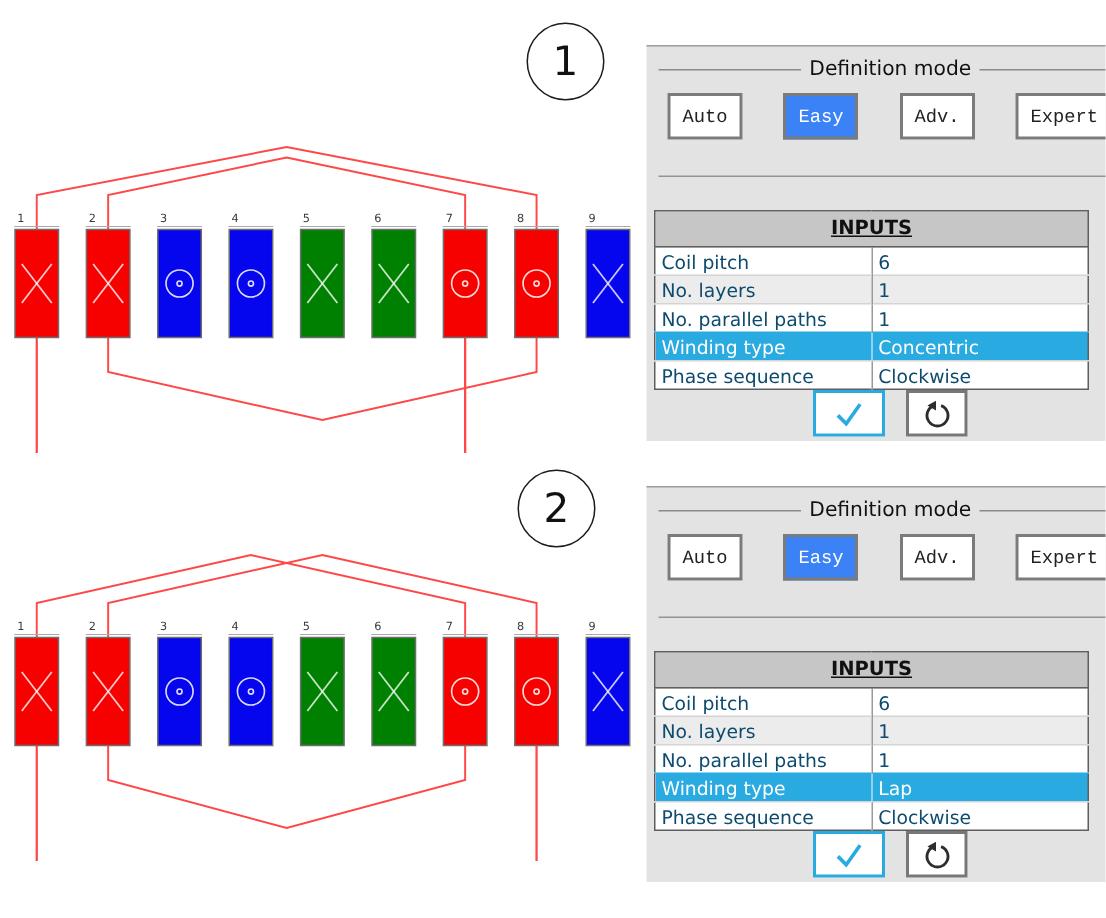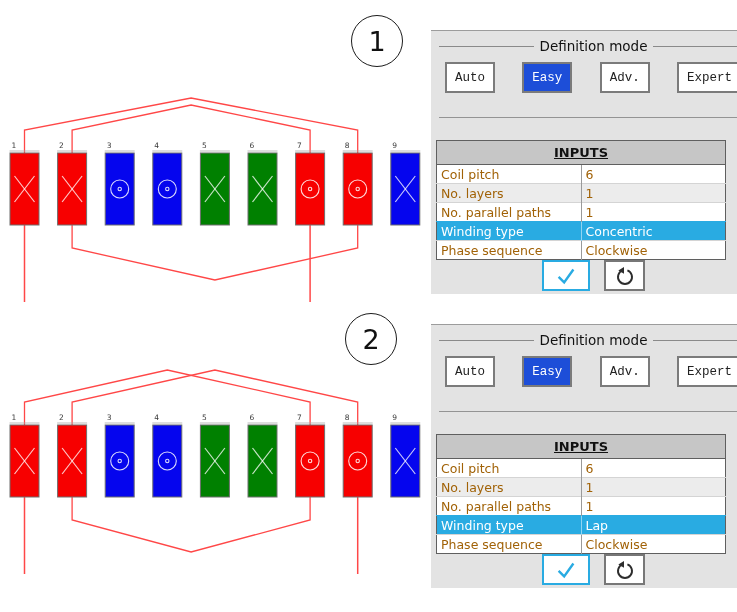--- a/index.html
+++ b/index.html
@@ -34,33 +34,33 @@
 
   .legend-row{position:absolute;top:7px;left:8px;right:8px;display:flex;align-items:center;}
   .legend-line{flex:1;height:1px;background:#8a8a8a;}
   .legend-text{margin:0 6px;font-size:13.5px;color:#111;white-space:nowrap;}
 
   .mode-buttons{position:absolute;top:31px;left:14px;right:14px;display:flex;justify-content:space-between;}
   .mode-btn{
     height:31px;min-width:44px;padding:0 8px;background:#fff;border:2px solid #7b7b7b;
     font-size:12.5px;color:#222;font-family:Liberation Mono, monospace;cursor:pointer;
   }
-  .mode-btn.active{background:#1d4ed8;color:#fff;}
+  .mode-btn.active{background:#3b82f6;color:#fff;}
 
   .separator{position:absolute;top:86px;left:8px;right:8px;height:0;border-top:1px solid #949494;}
 
   .inputs-table{
     position:absolute;top:109px;left:5px;width:290px;border-collapse:collapse;
     font-size:12.5px;background:#fff;border:1px solid #5f5f5f;table-layout:fixed;
   }
   .inputs-table th{
     background:#c6c6c6;border:1px solid #5f5f5f;height:21px;font-size:13px;
     font-weight:bold;color:#111;text-decoration:underline;
   }
-  .inputs-table td{height:18px;padding:0 4px;border-top:1px solid #d4d4d4;color:#a16207;overflow:hidden;white-space:nowrap;}
+  .inputs-table td{height:18px;padding:0 4px;border-top:1px solid #d4d4d4;color:#0c4a6e;overflow:hidden;white-space:nowrap;}
   .inputs-table td.lbl{width:66%;}
   .inputs-table td.val{width:34%;border-left:1px solid #9a9a9a;}
   .inputs-table tr.alt td{background:#ececec;}
   .inputs-table tr.selected td{background:#29abe2;color:#fff;border-top-color:#29abe2;margin-top:43px;}
   .inputs-table tr.selected td.val{border-left-color:#8fd4f2;}
 
   .actions{position:absolute;top:229px;left:0;right:0;display:flex;justify-content:center;gap:14px;}
   .action-btn{
     height:31px;background:#fff;display:flex;align-items:center;justify-content:center;
     padding:0;cursor:pointer;box-sizing:border-box;

